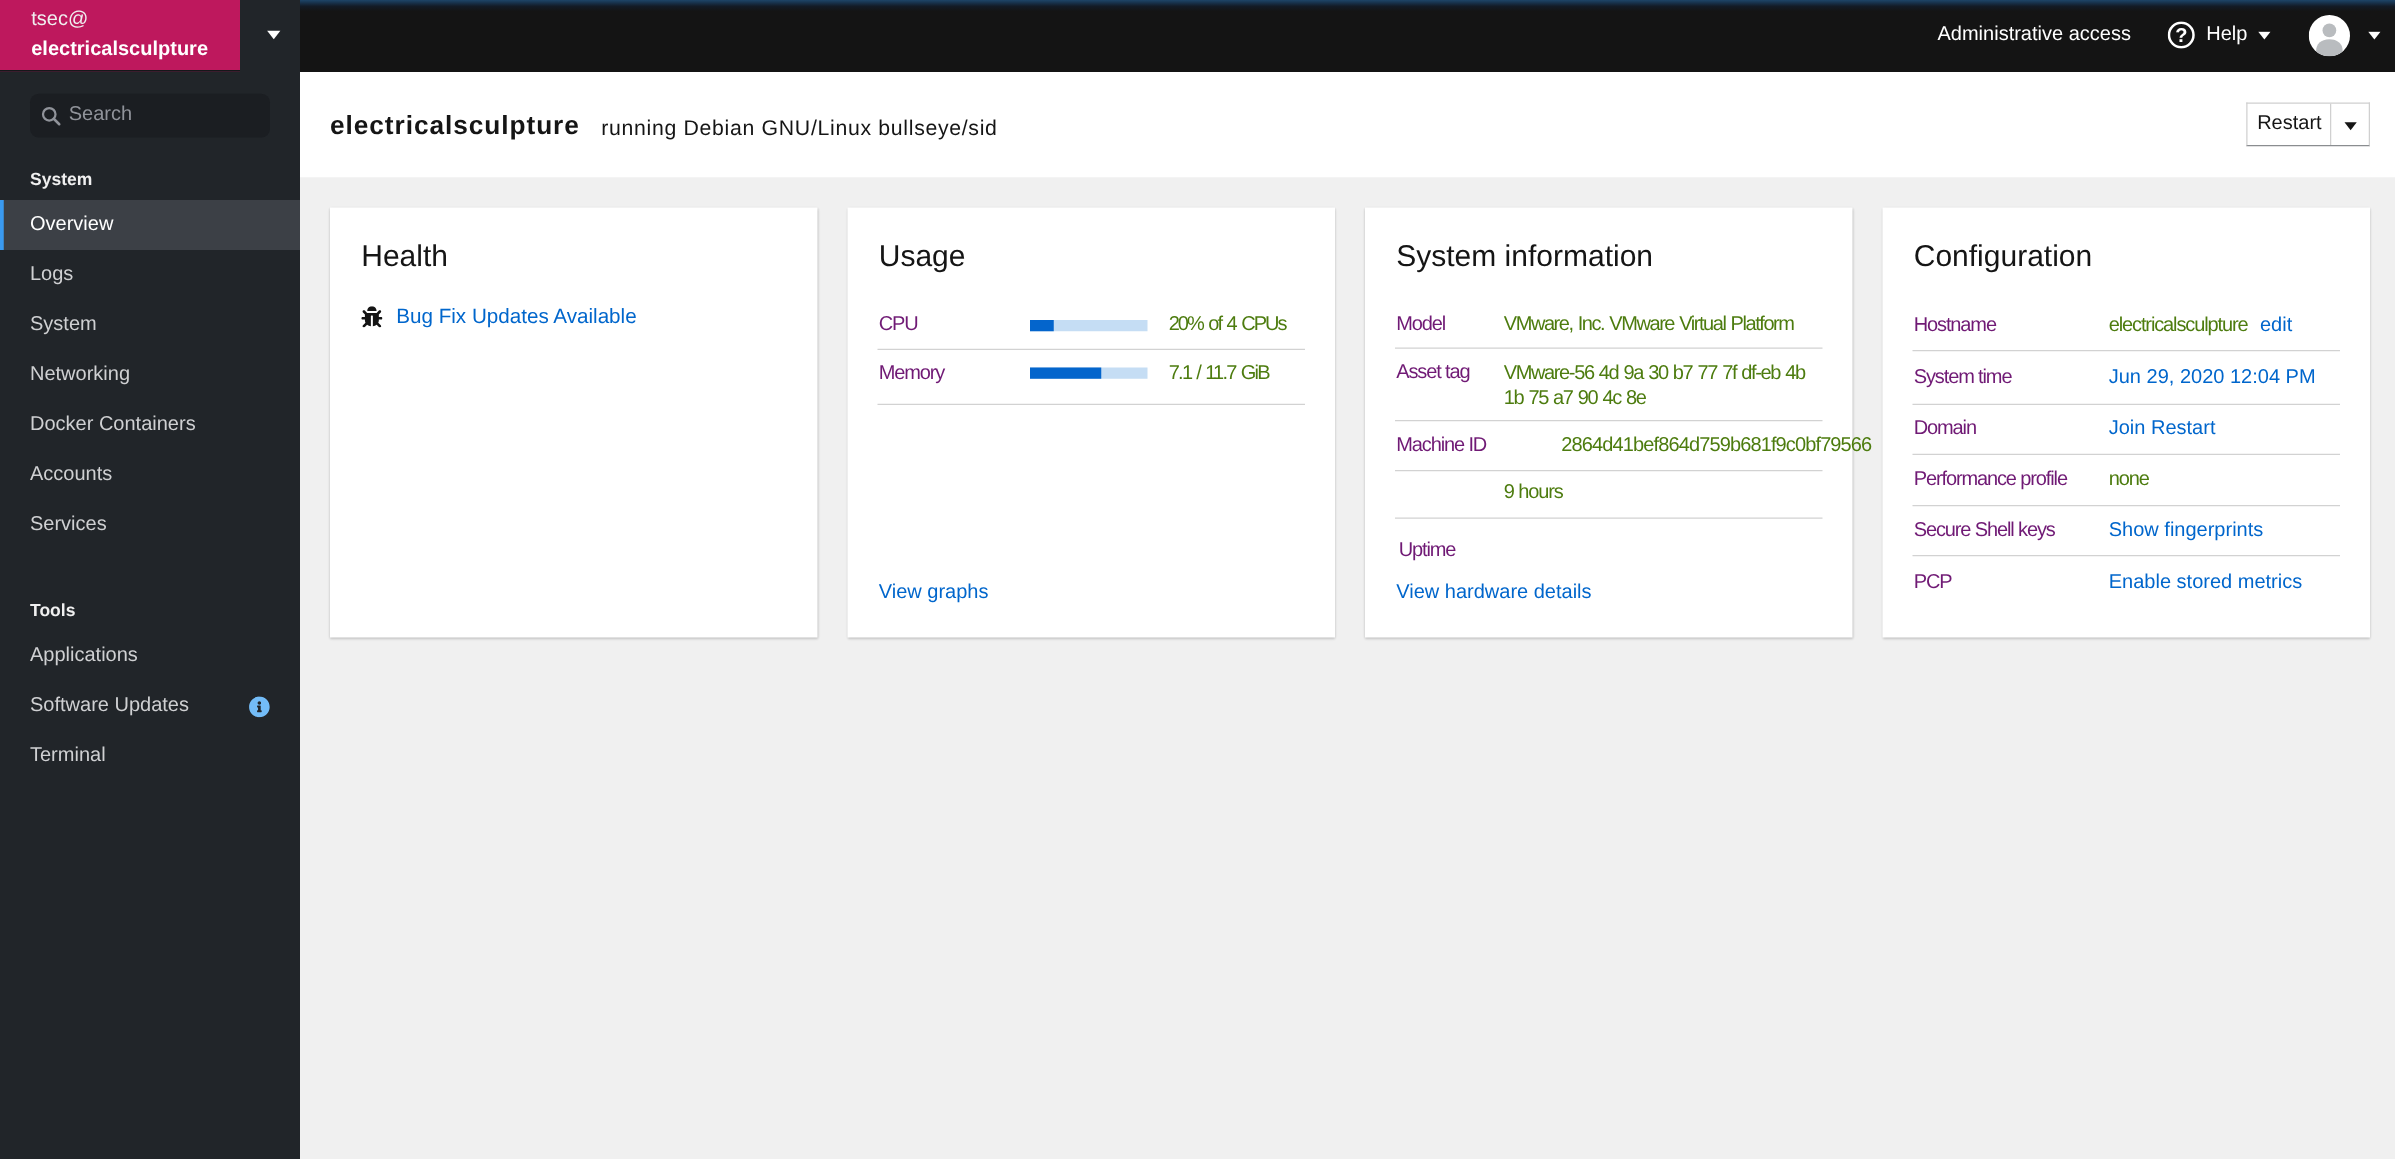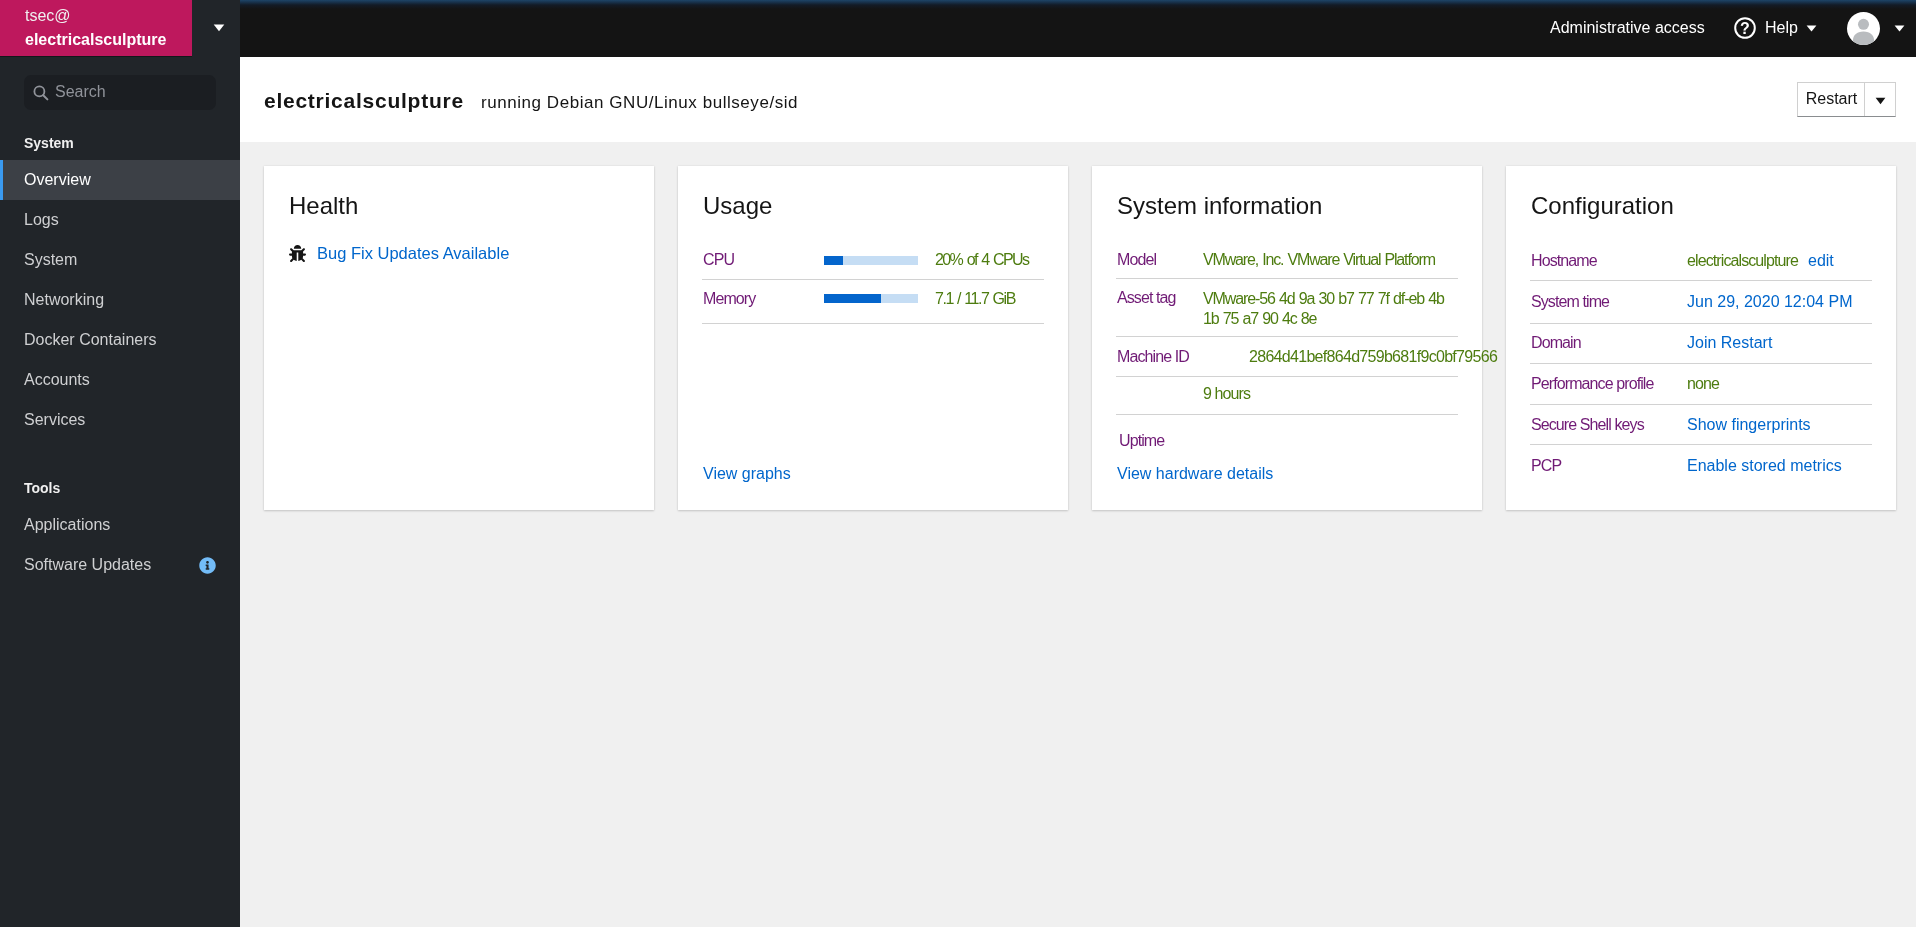--- a/index.html
+++ b/index.html
@@ -80,20 +80,21 @@
   <div class="navitem cur" style="top:160px;">Overview</div>
   <div class="navitem" style="top:200px;">Logs</div>
   <div class="navitem" style="top:240px;">System</div>
   <div class="navitem" style="top:280px;">Networking</div>
   <div class="navitem" style="top:320px;">Docker Containers</div>
   <div class="navitem" style="top:360px;">Accounts</div>
   <div class="navitem" style="top:400px;">Services</div>
   <div class="navsec" style="top:480px;">Tools</div>
   <div class="navitem" style="top:505px;">Applications</div>
   <div class="navitem" style="top:545px;">Software Updates</div>
+  <div class="navitem" style="top:585px;">Terminal</div>
   <svg id="infoicon" width="17" height="17" viewBox="0 0 512 512">
       <path fill="#73bcf7" d="M256 8C119.043 8 8 119.083 8 256c0 136.997 111.043 248 248 248s248-111.003 248-248C504 119.083 392.957 8 256 8zm0 110c23.196 0 42 18.804 42 42s-18.804 42-42 42-42-18.804-42-42 18.804-42 42-42zm56 254c0 6.627-5.373 12-12 12h-88c-6.627 0-12-5.373-12-12v-24c0-6.627 5.373-12 12-12h12v-64h-12c-6.627 0-12-5.373-12-12v-24c0-6.627 5.373-12 12-12h64c6.627 0 12 5.373 12 12v100h12c6.627 0 12 5.373 12 12v24z"></path>
     </svg>
 </div>
 
 <div id="topbar">
   <div class="blue"></div>
   <span class="item" style="left:1310px;">Administrative access</span>
   <svg class="abs" style="left:1494px; top:17px;" width="22" height="22" viewBox="0 0 22 22">
       <circle cx="11" cy="11" r="9.8" fill="none" stroke="#fff" stroke-width="2"></circle>

